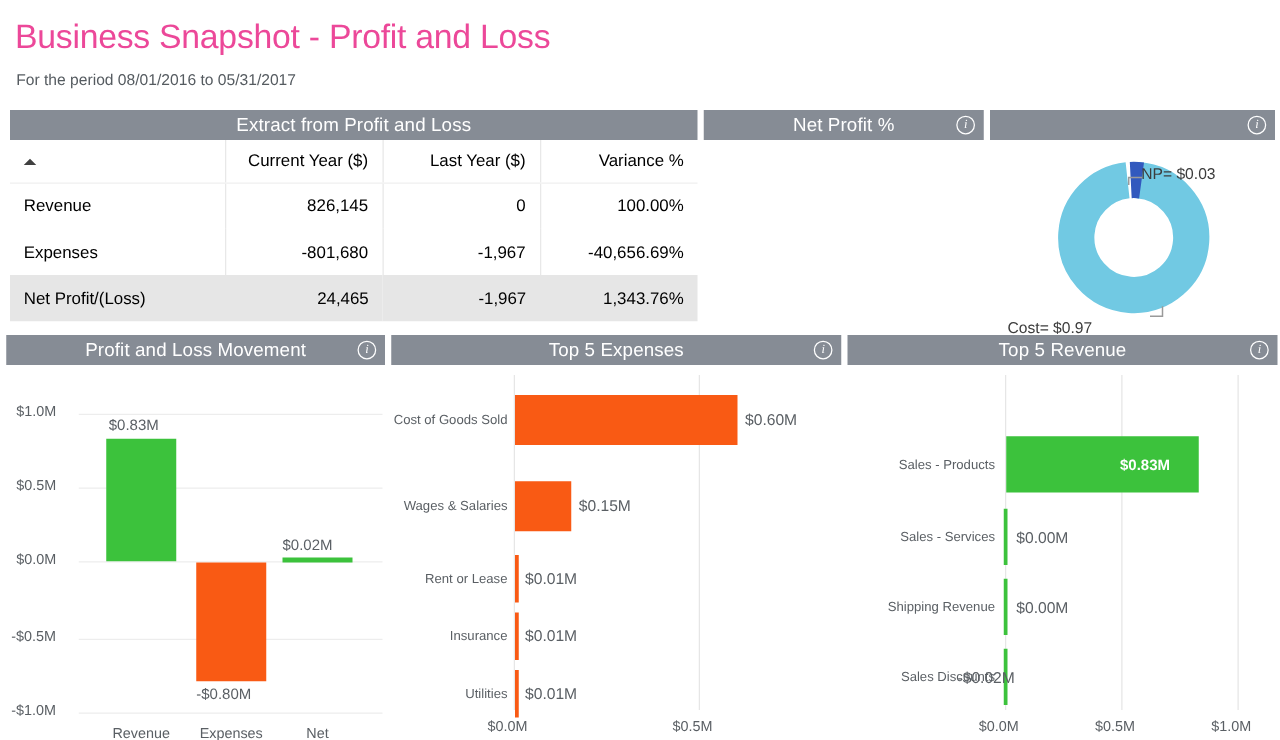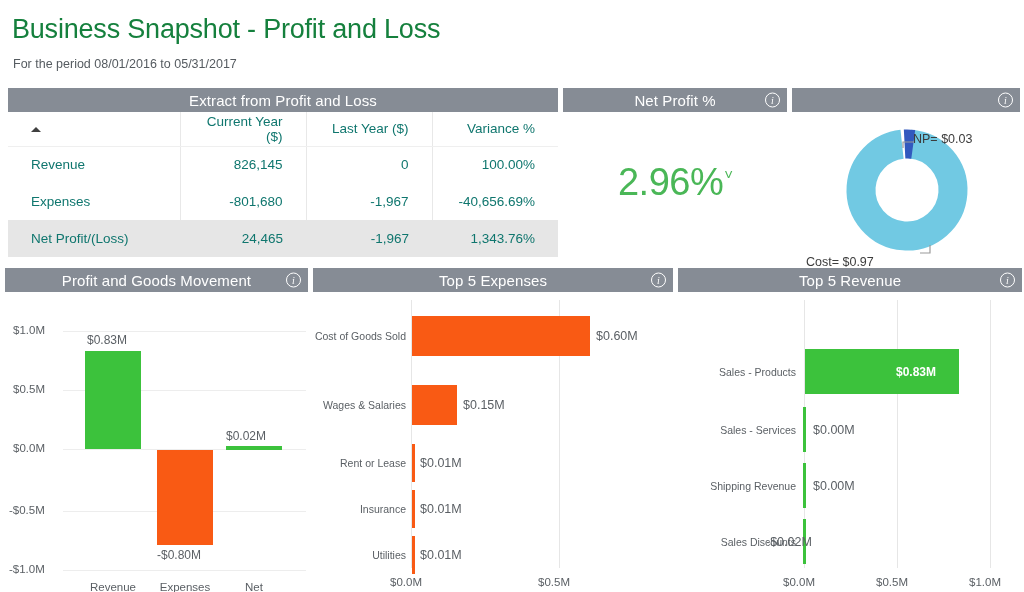--- a/index.html
+++ b/index.html
@@ -8,21 +8,21 @@
     background: #ffffff;
     font-family: "Liberation Sans", sans-serif;
     color: #404040;
     overflow: hidden;
   }
   .page { position: relative; width: 1024px; height: 592px; }
 
   
   .page-title {
     position: absolute; left: 12px; top: 14px;
-    font-size: 27px; font-weight: 400; color: #15803d;
+    font-size: 27px; font-weight: 400; color: #ec4899;
     letter-spacing: -0.2px; white-space: nowrap;
   }
   .page-subtitle {
     position: absolute; left: 13px; top: 57px;
     font-size: 12.5px; color: #555b60;
   }
 
   
   .card { position: absolute; }
   .card-head {
@@ -42,22 +42,22 @@
     border: 1.4px solid #ffffff;
     display: flex; align-items: center; justify-content: center;
     font-size: 10px; line-height: 1; color: #ffffff;
     font-family: "Liberation Serif", serif; font-style: italic;
   }
   .card-body { background: #ffffff; position: relative; }
 
   
   .pl-table { width: 100%; border-collapse: collapse; table-layout: fixed; }
   .pl-table th, .pl-table td {
-    font-size: 13.5px; font-weight: 400; color: #0f766e;
-    padding: 0 23px; height: 37px; vertical-align: middle;
+    font-size: 13.5px; font-weight: 400; color: #000000;
+    padding: 0 11px; height: 37px; vertical-align: middle;
   }
   .pl-table th { height: 34px; }
   .pl-table th.c-lbl { text-align: left; width: 172px; }
   .pl-table th.c-num { text-align: right; }
   .pl-table td.c-lbl { text-align: left; }
   .pl-table td.c-num { text-align: right; }
   .colsep { border-left: 1px solid #e8e8e8; }
   .sortcaret {
     display: inline-block;
     width: 0; height: 0;
@@ -148,26 +148,20 @@
         </tbody>
       </table>
     </div>
   </div>
 
   <div class="card" style="left:563px; top:88px; width:224px; height:164px;">
     <div class="card-head">
       <span class="ttl">Net Profit %</span>
       <span class="info-icon">i</span>
     </div>
-    <div class="card-body" style="height:140px;">
-      <div class="kpi-wrap">
-        <div class="kpi-value">2.96%</div>
-        <div class="kpi-tick">˅</div>
-      </div>
-    </div>
   </div>
 
   <div class="card" style="left:792px; top:88px; width:228px; height:175px;">
     <div class="card-head">
       <span class="info-icon">i</span>
     </div>
     <div class="card-body" style="height:151px;">
       <div class="donut-holder">
         <svg width="228" height="151" viewBox="0 0 228 151" style="position:absolute; left:0; top:0;">
 
@@ -179,21 +173,21 @@
           <polyline points="128,141 138,141 138,133" fill="none" stroke="#9a9a9a" stroke-width="1.2"></polyline>
         </svg>
         <div class="lbl-np">NP= $0.03</div>
         <div class="lbl-cost">Cost= $0.97</div>
       </div>
     </div>
   </div>
 
   <div class="card" style="left:5px; top:268px; width:303px; height:322px;">
     <div class="card-head">
-      <span class="ttl">Profit and Goods Movement</span>
+      <span class="ttl">Profit and Loss Movement</span>
       <span class="info-icon">i</span>
     </div>
     <div class="card-body" style="height:298px;">
       <div class="plot" style="left:0; top:0; width:303px; height:298px;">
 
         <div class="gridline" style="left:58px; top:39px;  width:243px; height:1px;"></div>
         <div class="gridline" style="left:58px; top:98px;  width:243px; height:1px;"></div>
         <div class="gridline" style="left:58px; top:157px; width:243px; height:1px;"></div>
         <div class="gridline" style="left:58px; top:219px; width:243px; height:1px;"></div>
         <div class="gridline" style="left:58px; top:278px; width:243px; height:1px;"></div>

